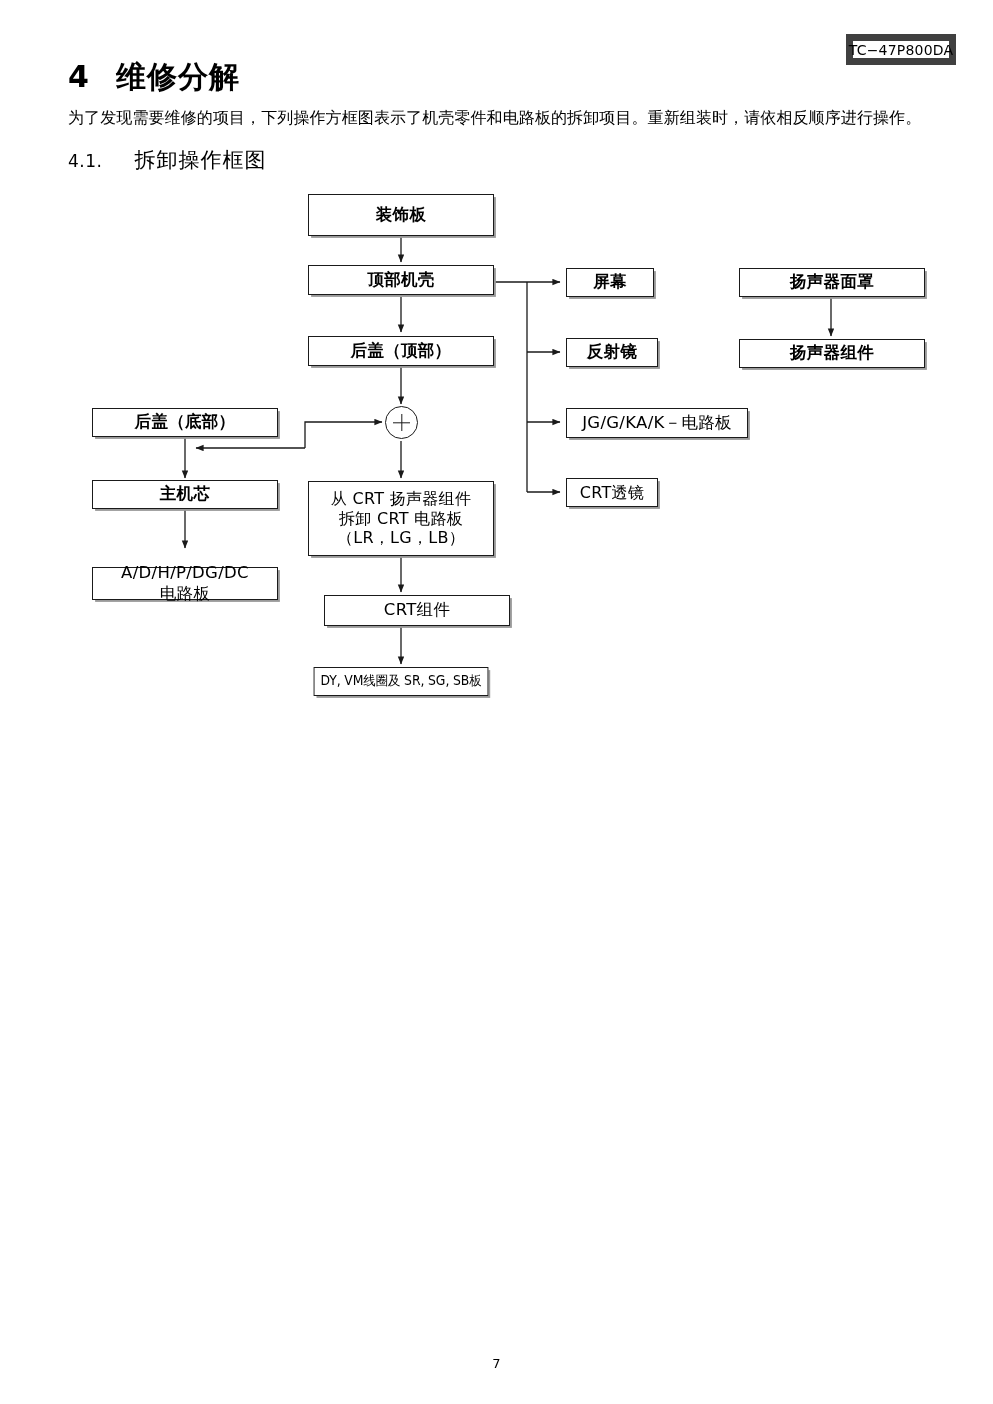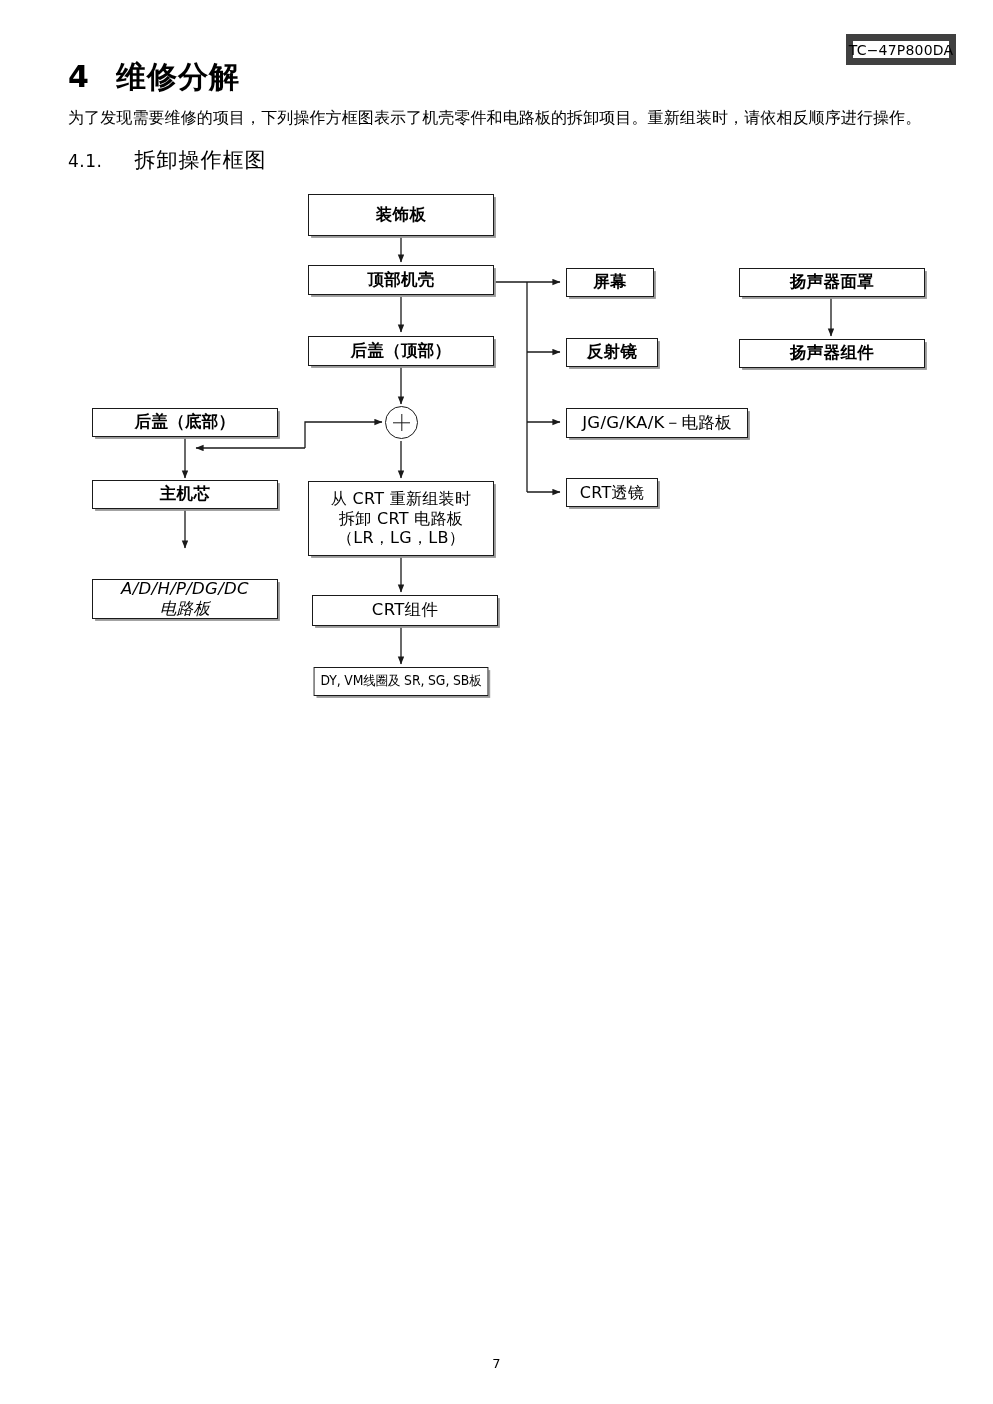--- a/index.html
+++ b/index.html
@@ -226,33 +226,33 @@
   </svg>
 
   <div class="node" style="left:308px; top:194px; width:186px; height:42px;">装饰板</div>
 
   <div class="node" style="left:308px; top:265px; width:186px; height:30px;">顶部机壳</div>
 
   <div class="node" style="left:308px; top:336px; width:186px; height:30px;">后盖（顶部）</div>
 
   <div class="junction" style="left:385px; top:406px; width:33px; height:33px;"></div>
 
-  <div class="node light" style="left:308px; top:481px; width:186px; height:75px; font-size:16px;">从 CRT 重新组装时
+  <div class="node light" style="left:308px; top:481px; width:186px; height:75px; font-size:16px;">从 CRT 扬声器组件
 拆卸 CRT 电路板
 （LR，LG，LB）</div>
 
-  <div class="node light" style="left:312px; top:595px; width:186px; height:31px;">CRT组件</div>
+  <div class="node light" style="left:324px; top:595px; width:186px; height:31px;">CRT组件</div>
 
   <div class="node tiny" style="left:308px; top:667px; width:186px; height:29px;">DY, VM线圈及 SR, SG, SB板</div>
 
   <div class="node" style="left:92px; top:408px; width:186px; height:29px;">后盖（底部）</div>
 
   <div class="node" style="left:92px; top:480px; width:186px; height:29px;">主机芯</div>
 
-  <div class="node light" style="left:92px; top:579px; width:186px; height:40px;font-style:italic;">A/D/H/P/DG/DC
+  <div class="node light" style="left:92px; top:567px; width:186px; height:33px;">A/D/H/P/DG/DC
 电路板</div>
 
   <div class="node" style="left:566px; top:268px; width:88px; height:29px;">屏幕</div>
 
   <div class="node" style="left:566px; top:338px; width:92px; height:29px;">反射镜</div>
 
   <div class="node light" style="left:566px; top:408px; width:182px; height:30px;">JG/G/KA/K－电路板</div>
 
   <div class="node light" style="left:566px; top:478px; width:92px; height:29px; font-size:16px;">CRT透镜</div>
 

